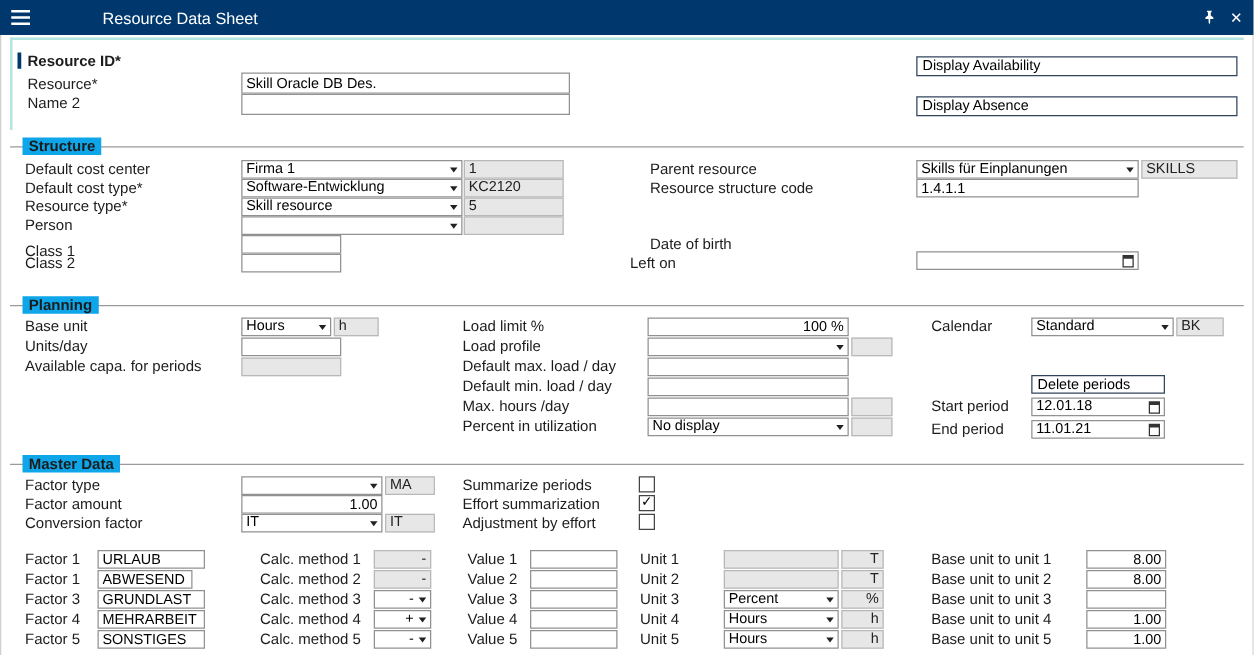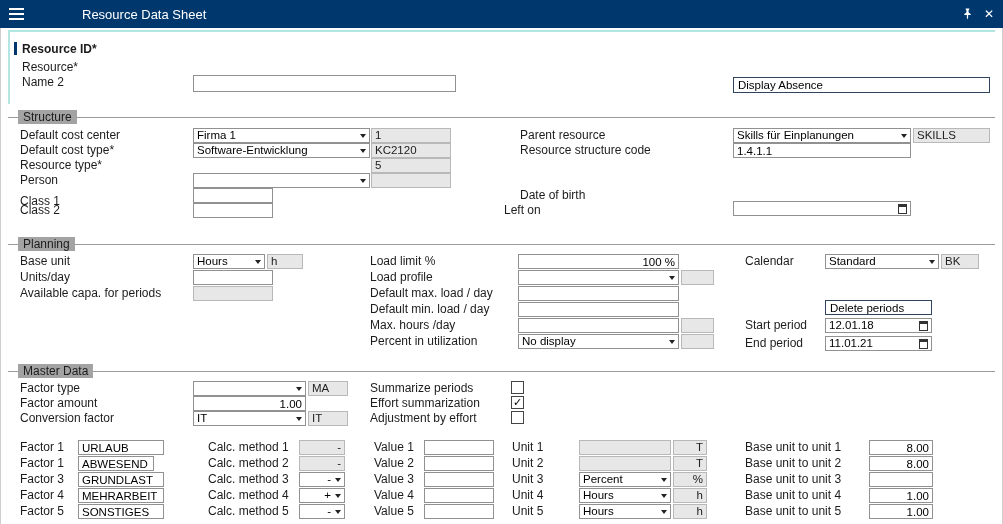--- a/index.html
+++ b/index.html
@@ -32,21 +32,21 @@
   .chev{width:0;height:0;border-left:3.5px solid transparent;border-right:3.5px solid transparent;
         border-top:4px solid #222;flex:none;margin-left:2px;}
   .cal{width:9px;height:10px;box-sizing:border-box;border:1px solid #333;border-top:3px solid #333;
        flex:none;margin-left:auto;background:#fff;}
   .btn{position:absolute;height:16px;box-sizing:border-box;background:#fff;border:1px solid #30455c;
        font-family:"Liberation Sans",sans-serif;font-size:11.5px;text-align:left;padding:0 4px;cursor:pointer;color:#000;}
   .chk{position:absolute;width:13px;height:13px;box-sizing:border-box;border:1px solid #444;background:#fff;
        display:flex;align-items:center;justify-content:center;font-size:11px;line-height:1;cursor:pointer;color:#000;}
   
   .sline{position:absolute;left:8px;width:987px;border-top:1px solid #9a9a9a;height:0;}
-  .stitle{position:absolute;background:#a3a3a3;font-weight:normal;padding:0 5px;line-height:14px;white-space:nowrap;}
+  .stitle{position:absolute;background:#0ea5e9;font-weight:bold;padding:0 5px;line-height:14px;white-space:nowrap;}
 </style>
 </head>
 <body>
 
 <div id="app">
 
   <div class="titlebar">
     <span class="burger">
         <i></i>
         <i></i>
@@ -64,22 +64,24 @@
   </div>
 
   <div class="teal" style="left:8px;top:30px;width:987px;height:2px"></div>
   <div class="teal" style="left:8px;top:30px;width:2px;height:74px"></div>
 
   <div class="mark" style="left:14px;top:42px;width:3px;height:13px"></div>
   <div class="lbl b" style="left:22px;top:43px">Resource ID*</div>
   <div class="lbl" style="left:22px;top:61px">Resource*</div>
   <div class="lbl" style="left:22px;top:76px">Name 2</div>
 
+  <input class="fld" style="left: 193px; top: 58px; width: 263px; height: 17px;" value="Skill Oracle DB Des.">
   <input class="fld" style="left: 193px; top: 75px; width: 263px; height: 17px;" value="">
 
+  <button class="btn" style="left:733px;top:45px;width:257px">Display Availability</button>
   <button class="btn" style="left:733px;top:77px;width:257px">Display Absence</button>
 
   <div class="sline" style="top:117px"></div>
   <div class="stitle" style="left:18px;top:110px">Structure</div>
 
   <div class="lbl" style="left:20px;top:129px">Default cost center</div>
   <div class="lbl" style="left:20px;top:144px">Default cost type*</div>
   <div class="lbl" style="left:20px;top:159px">Resource type*</div>
   <div class="lbl" style="left:20px;top:174px">Person</div>
   <div class="lbl" style="left:20px;top:195px">Class 1</div>
@@ -90,20 +92,24 @@
       <span class="chev"></span>
   </div>
   <div class="ro" style="left:371px;top:128px;width:80px">1</div>
 
   <div class="dd" style="left:193px;top:143px;width:177px">
     <span class="val">Software-Entwicklung</span>
       <span class="chev"></span>
   </div>
   <div class="ro" style="left:371px;top:143px;width:80px">KC2120</div>
 
+  <div class="dd" style="left:193px;top:158px;width:177px">
+    <span class="val">Skill resource</span>
+      <span class="chev"></span>
+  </div>
   <div class="ro" style="left:371px;top:158px;width:80px">5</div>
 
   <div class="dd" style="left:193px;top:173px;width:177px">
     <span class="val"></span>
       <span class="chev"></span>
   </div>
   <div class="ro" style="left:371px;top:173px;width:80px"></div>
 
   <input class="fld" style="left: 193px; top: 188px; width: 80px;" value="">
   <input class="fld" style="left: 193px; top: 203px; width: 80px;" value="">

